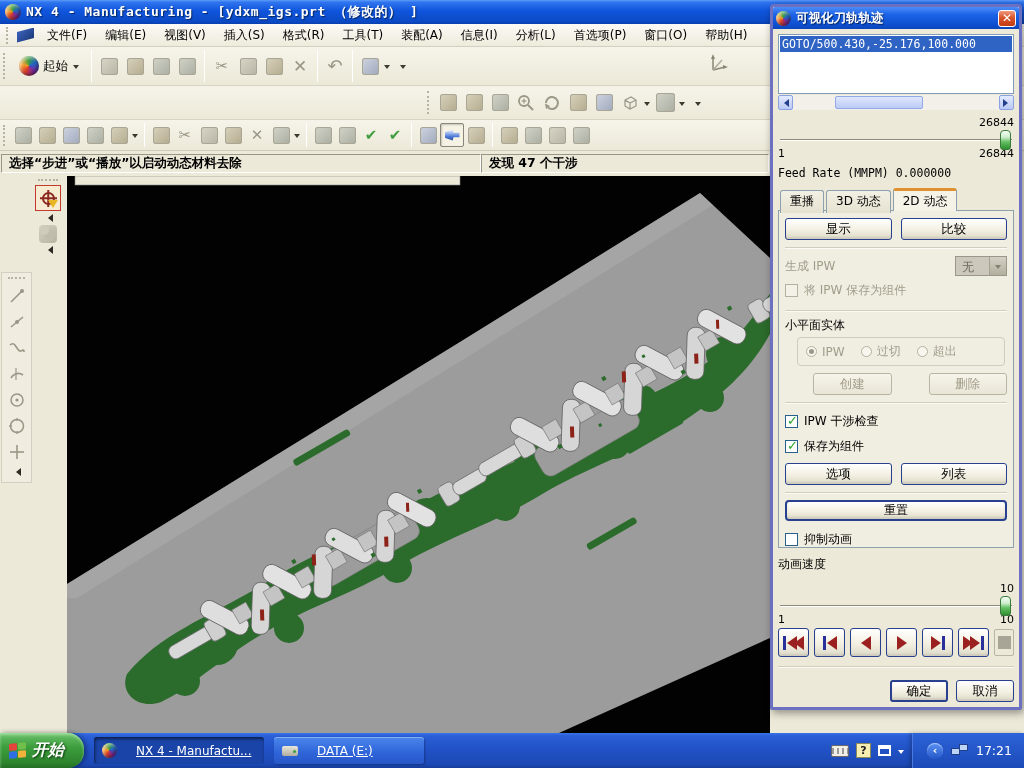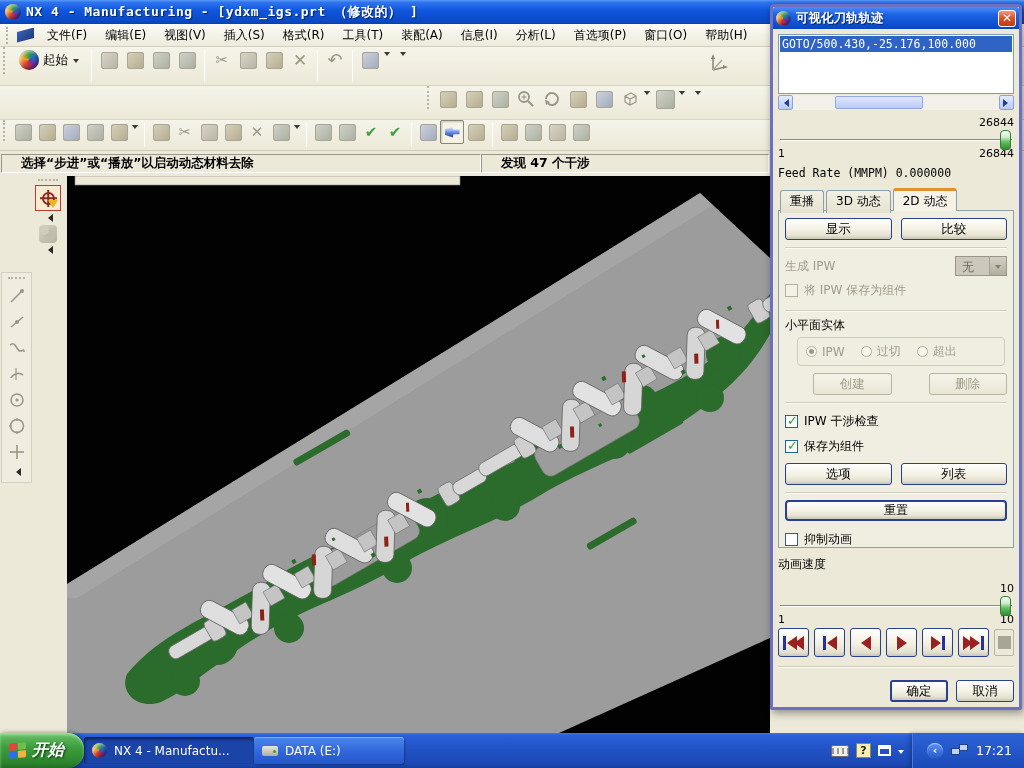--- a/index.html
+++ b/index.html
@@ -22,21 +22,21 @@
   .menubar{position:absolute;top:24px;left:0;width:1024px;height:23px;
     background:linear-gradient(#fbfaf5,#eeebdc);border-bottom:1px solid #d4d0bf;
     display:flex;align-items:center;padding-left:3px;}
   .menugrip{width:4px;height:17px;border-left:2px dotted #b7b3a2;margin:0 3px;}
   .menu-appicon{width:17px;height:15px;margin:0 4px;background:linear-gradient(135deg,#3e66c4,#17336e);
     clip-path:polygon(0 30%,100% 0,100% 70%,0 100%);}
   .menu-item{padding:3px 9px;white-space:nowrap;}
 
   
   .tbrow{position:absolute;left:0;width:1024px;background:linear-gradient(#f6f4ea,#ece9d8);
-    display:flex;align-items:flex-start;}
+    display:flex;align-items:center;}
   .tb2{top:47px;height:39px;border-bottom:1px solid #d8d4c4;}
   .tb3{top:86px;height:34px;border-bottom:1px solid #d8d4c4;}
   .tb4{top:120px;height:31px;border-bottom:1px solid #cfcbba;}
   .grip{width:4px;height:70%;border-left:2px dotted #b7b3a2;margin:0 4px 0 3px;flex:none;}
   .vsep{width:1px;align-self:stretch;margin:3px 4px;background:#c9c5b4;border-right:1px solid #fff;flex:none;}
   .tbi{width:26px;height:26px;display:flex;align-items:center;justify-content:center;border-radius:2px;flex:none;}
   .tb4 .tbi{width:24px;height:24px;}
   .chip{width:17px;height:17px;border-radius:3px;background:linear-gradient(135deg,#d9d6c8,#b7b4a4);
     box-shadow:inset 0 0 0 1px #a9a696;}
   .chip.c2{background:linear-gradient(135deg,#d3d4c9,#a9ada0);}
@@ -47,21 +47,21 @@
   .startbtn{display:flex;align-items:center;gap:4px;padding:2px 6px;margin-left:2px;}
   .startlabel{font-size:12.5px;}
   .tbi.pressed{background:#f6f3e4;border:1px solid #8a867a;box-shadow:inset 1px 1px 2px #00000033;}
   .toolglyph{width:15px;height:11px;background:linear-gradient(#e8efff,#4d79d8 60%,#24448e);
     clip-path:polygon(0 25%,55% 0,60% 30%,100% 30%,100% 70%,60% 70%,55% 100%,0 75%);}
   .csyssvg{display:block;}
 
   
   .promptbar{position:absolute;top:151px;left:0;width:1024px;height:25px;background:#ece9d8;
     display:flex;align-items:center;padding:2px 1px;}
-  .pcell{height:19px;display:flex;align-items:center;padding:0 19px;font-weight:bold;font-size:12.5px;
+  .pcell{height:19px;display:flex;align-items:center;padding:0 7px;font-weight:bold;font-size:12.5px;
     border:1px solid;border-color:#9a9686 #ffffff #ffffff #9a9686;white-space:nowrap;overflow:hidden;}
   .pcell1{width:480px;}
   .pcell2{width:288px;}
 
   
   .main{position:absolute;top:176px;left:0;width:1024px;height:557px;background:#ece9d8;}
   .dock{position:absolute;left:0;top:0;width:67px;height:557px;}
   .seltb{position:absolute;left:31px;top:1px;width:34px;display:flex;flex-direction:column;align-items:center;}
   .hgrip{width:60%;height:4px;border-top:2px dotted #b7b3a2;margin:2px 0;}
   .selicon{width:26px;height:26px;border:1px solid #c23a2e;background:#f7ecd2;
@@ -163,22 +163,22 @@
   .taskbar{position:absolute;top:733px;left:0;width:1024px;height:35px;
     background:linear-gradient(#3a74e8 0%,#2a5fd8 8%,#2152c6 45%,#1c48b4 90%,#163c9c 100%);
     display:flex;align-items:center;}
   .start{height:35px;display:flex;align-items:center;gap:6px;padding:0 20px 0 9px;
     background:linear-gradient(#6cc26c 0%,#3d9e3d 40%,#2d842d 85%,#226d22 100%);
     border-radius:0 16px 16px 0;box-shadow:2px 0 5px #00000066, inset 0 2px 3px #d6ffd680;
     color:#fff;font-weight:bold;font-style:italic;font-size:16px;text-shadow:1px 1px 2px #0a3a0a;}
   .winflag{width:17px;height:15px;display:grid;grid-template-columns:8px 8px;grid-template-rows:7px 7px;gap:1px;transform:skewY(-6deg);}
   .winflag i{border-radius:1px;}
   .wf1{background:#e4443c;} .wf2{background:#6fbf4a;} .wf3{background:#2f6fe4;} .wf4{background:#f3b23c;}
-  .task{width:170px;height:27px;border-radius:3px;display:flex;align-items:center;gap:7px;
-    padding:0 8px;color:#fff;font-size:12px;white-space:nowrap;overflow:hidden;}
+  .task{width:170px;height:27px;margin-left:10px;border-radius:3px;display:flex;align-items:center;gap:19px;
+    padding:0 8px;color:#fff;font-size:12px;white-space:nowrap;overflow:hidden;text-decoration:underline;}
   .task.active{background:#1a44a8;box-shadow:inset 1px 2px 3px #00000088;}
   .task.idle{background:linear-gradient(#4a86ec,#2e64d8 60%,#2757c8);box-shadow:inset 0 1px 0 #ffffff55,1px 1px 2px #00000044;}
   .drive{width:16px;height:10px;background:linear-gradient(#e8e6da,#b0ad9e);border-radius:2px;position:relative;flex:none;}
   .drive:after{content:"";position:absolute;right:2px;top:4px;width:3px;height:3px;border-radius:50%;background:#3c9e3c;}
   .tray-icons{margin-left:auto;display:flex;align-items:center;gap:7px;padding-right:8px;}
   .kbicon{width:18px;height:12px;background:#f2f0e6;border:1px solid #6a6a6a;border-radius:2px;
     background-image:repeating-linear-gradient(90deg,#9a9a9a 0 2px,transparent 2px 5px);background-size:100% 60%;background-position:0 2px;background-repeat:no-repeat;}
   .qicon{width:15px;height:15px;background:#f7eeb2;border:1px solid #8a8a5a;display:flex;align-items:center;justify-content:center;
     font-weight:bold;font-size:11px;color:#222;}
   .resticon{width:13px;height:11px;border:2px solid #fff;border-top-width:4px;background:transparent;}

